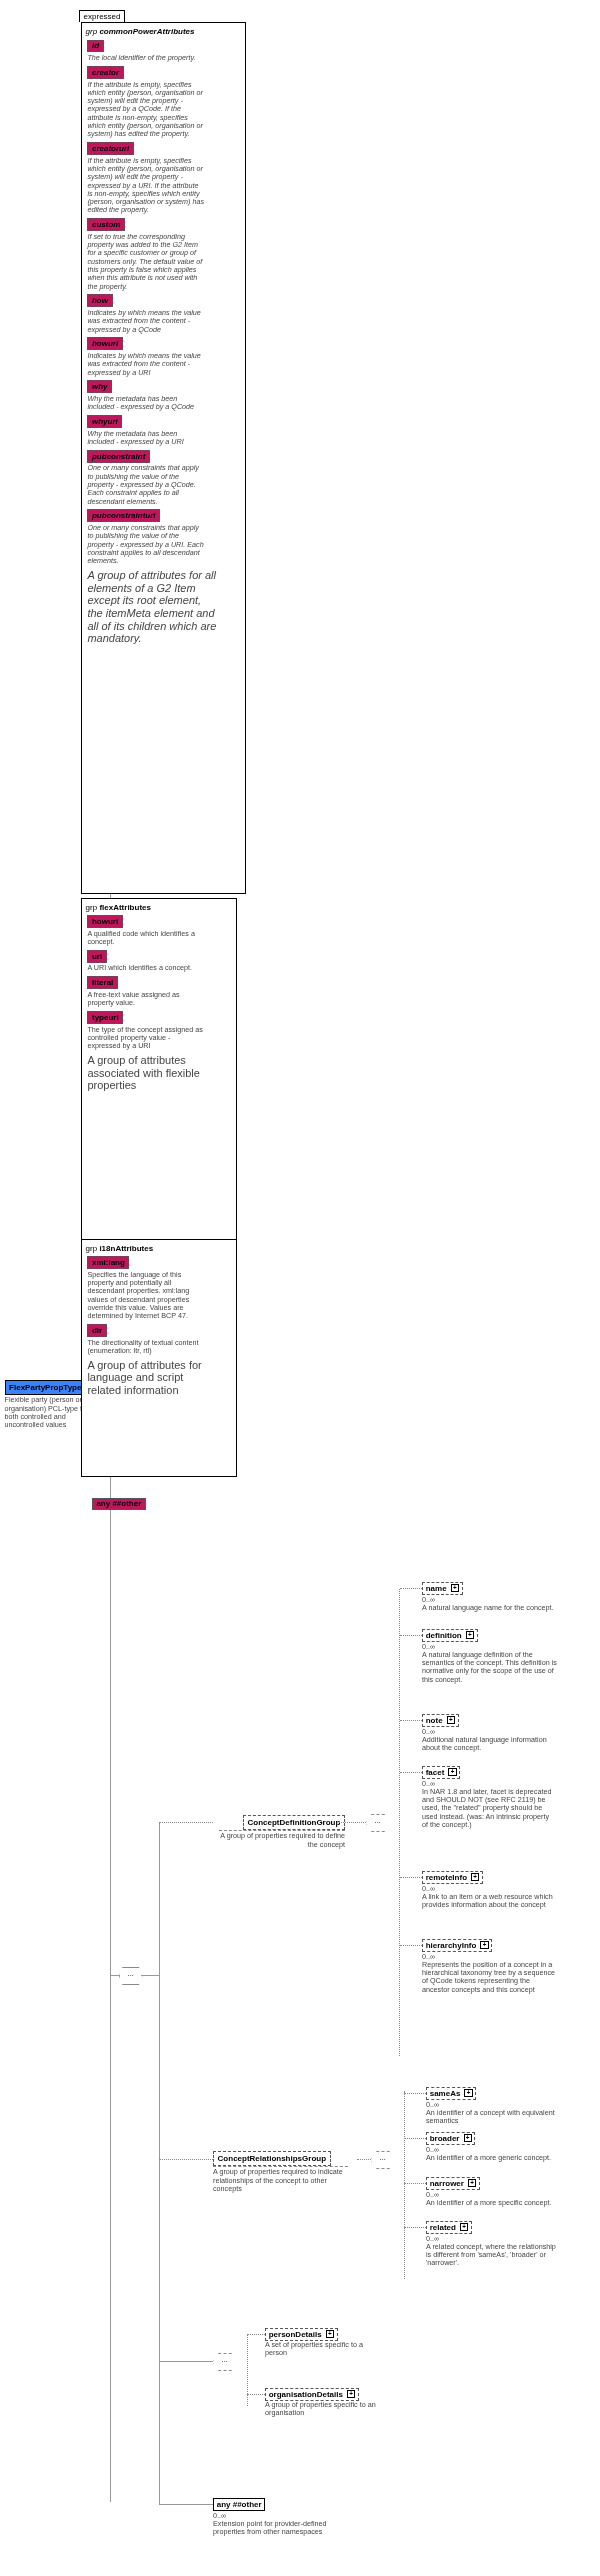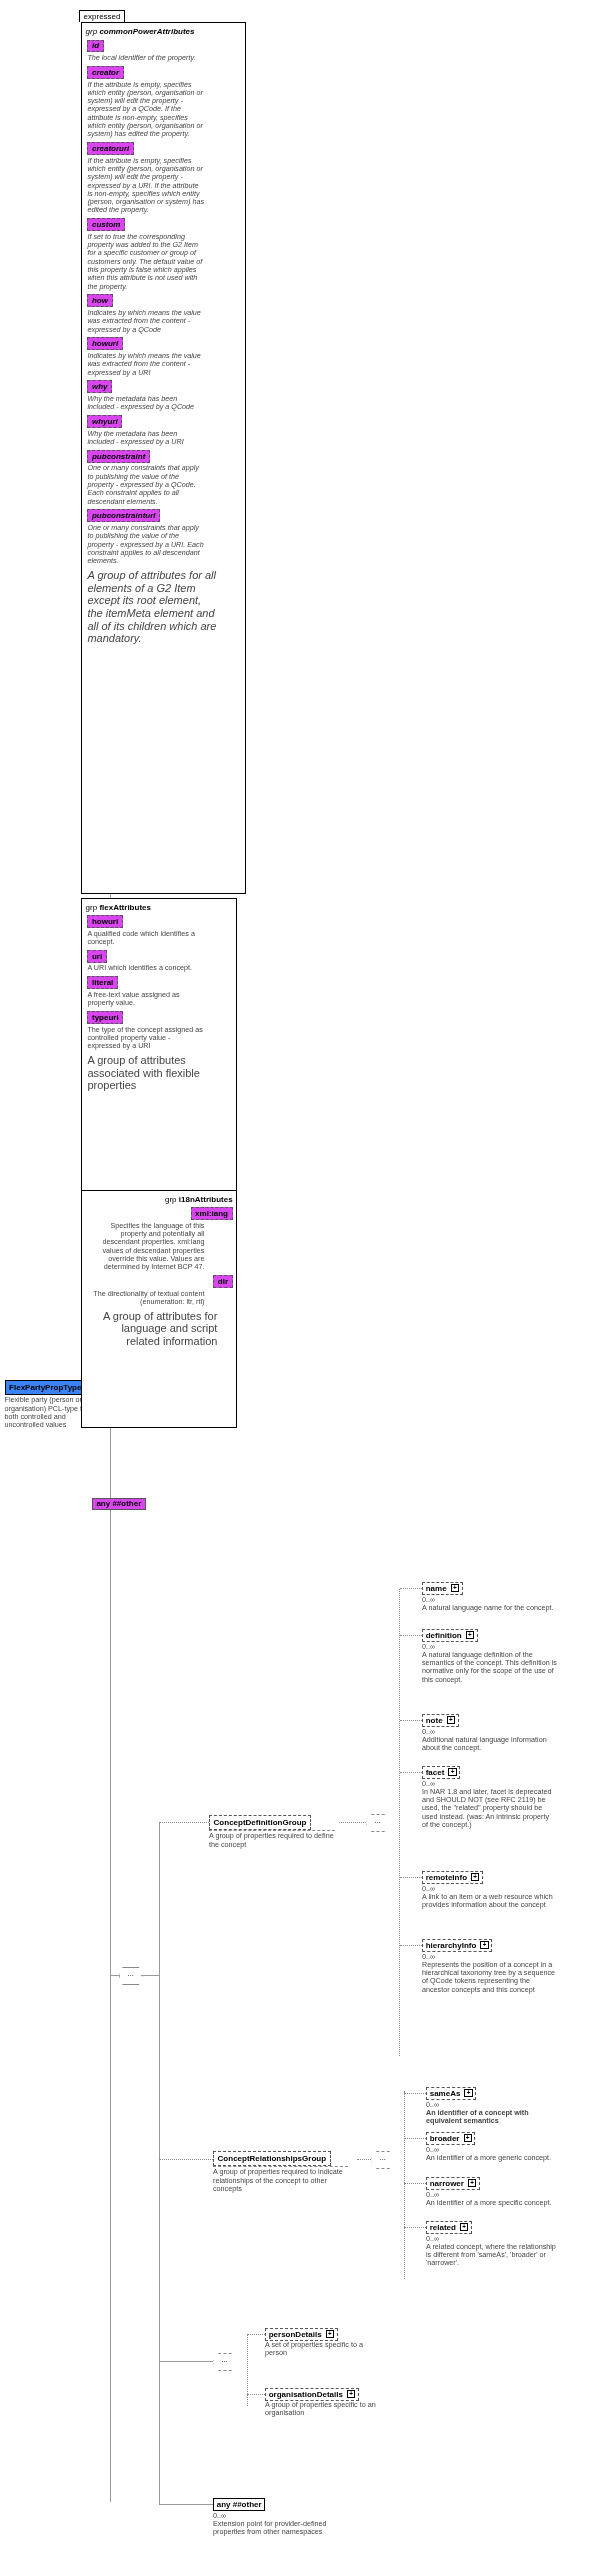--- a/index.html
+++ b/index.html
@@ -2,21 +2,21 @@
 <html style="font-size:14.4px"><head>
 <meta charset="utf-8">
 <style>
   body { margin:0; padding:0; background:#fff; font-family: Arial, Helvetica, sans-serif; font-size:8px; color:#000; }
   .canvas { position:relative; width:600px; height:2576px; }
   .node { position:absolute; }
   .box-label { border:0.9px solid #000; padding:1.8px 3.6px; font-size:8px; font-weight:bold; background:#3b82f6; display:inline-block; white-space:nowrap; }
   .box-tab { border:0.9px solid #000; border-bottom:none; padding:0.9px 3.6px; font-size:8px; background:#fff; display:inline-block; position:relative; top:0.9px; z-index:2;}
   .big-box { border:0.9px solid #000; background:#fff; padding:3.6px; position:absolute; }
   .attr-title { font-size:8px; }
-  .attr-box { border:0.9px dashed #555; padding:0.9px 3.6px; margin:3.6px 0 0.9px 1.8px; display:inline-block; font-size:8px; font-weight:bold; background:#d946ef;}
+  .attr-box { border:0.9px dashed #555; padding:0.9px 3.6px; margin:3.6px 0 0.9px 1.8px; display:inline-block; font-size:8px; font-weight:bold; background:#be185d;}
   .attr-desc { font-size:7.2px; color:#444; margin:0.9px 0 0 1.8px; line-height:1.15; max-width:117px; }
   .group-desc { font-size:11px; color:#444; margin:3.6px 0 0 1.8px; line-height:1.15; max-width:130px; }
   .small-desc { font-size:7.2px; color:#444; line-height:1.15; }
   .leaf-box { border:0.9px solid #000; padding:0.9px 2.7px 0.9px 2.7px; font-size:8px; font-weight:bold; background:#fff; display:inline-block; white-space:nowrap; }
   .plus { display:inline-block; width:6.3px; height:6.3px; border:0.9px solid #000; font-size:6.3px; line-height:6.3px; text-align:center; vertical-align:middle; margin-left:1.8px; position:relative; top:-0.9px;}
   .dashed-box { border:0.9px dashed #555; }
   .dotted-line { border-top:0.9px dotted #888; position:absolute; }
   .line-h { position:absolute; height:0.9px; background:#999; }
   .line-v { position:absolute; width:0.9px; background:#999; }
   .card-label { font-size:7.2px; color:#444; position:absolute; }
@@ -61,21 +61,21 @@
     <span class="attr-title"><span>grp</span> <b>flexAttributes</b></span>
     <div id="flexList">
         <div><div class="attr-box">howuri</div><div class="attr-desc">A qualified code which identifies a concept.</div></div>
         <div><div class="attr-box">uri</div><div class="attr-desc">A URI which identifies a concept.</div></div>
         <div><div class="attr-box">literal</div><div class="attr-desc">A free-text value assigned as property value.</div></div>
         <div><div class="attr-box">typeuri</div><div class="attr-desc">The type of the concept assigned as controlled property value - expressed by a URI</div></div>
       </div>
     <div class="group-desc">A group of attributes associated with flexible properties</div>
   </div>
 
-  <div class="big-box" id="i18nBox" style="left:81px; top:1190px; width:147px; height:229px;text-align:right;">
+  <div class="big-box" id="i18nBox" style="left:81px; top:1239px; width:147px; height:229px;">
     <span class="attr-title"><span>grp</span> <b>i18nAttributes</b></span>
     <div id="i18nList">
         <div><div class="attr-box">xml:lang</div><div class="attr-desc">Specifies the language of this property and potentially all descendant properties. xml:lang values of descendant properties override this value. Values are determined by Internet BCP 47.</div></div>
         <div><div class="attr-box">dir</div><div class="attr-desc">The directionality of textual content (enumeration: ltr, rtl)</div></div>
       </div>
     <div class="group-desc">A group of attributes for language and script related information</div>
   </div>
 
   <div class="node" style="left:90px; top:1494px;">
     <span class="attr-box" style="border-style:solid;">any ##other</span>
@@ -83,21 +83,21 @@
 
   <div class="line-h" style="left:110px; top:1975px; width:9px;"></div>
   <div class="seq-oct" style="left:119px; top:1967px;">···</div>
   <div class="line-h" style="left:141px; top:1975px; width:18px;"></div>
   <div class="line-v" style="left:159px; top:1822px; height:682px;"></div>
   <div class="dotted-line" style="left:159px; top:1822px; width:54px;"></div>
   <div class="dotted-line" style="left:159px; top:2159px; width:54px;"></div>
   <div class="line-h" style="left:159px; top:2361px; width:54px;"></div>
   <div class="line-h" style="left:159px; top:2504px; width:54px;"></div>
 
-  <div class="node" style="left:209px; top:1815px;">
+  <div class="node" style="left:219px; top:1815px;text-align:right;">
     <span class="grp-box">ConceptDefinitionGroup</span>
     <div class="small-desc" style="max-width:126px; border-top:0.9px dashed #888; padding-top:1.8px;">A group of properties required to define the concept</div>
   </div>
   <div class="dotted-line" style="left:339px; top:1822px; width:27px;"></div>
   <div class="seq-oct dashed-box" style="left:366px; top:1814px; border-style:dashed;">···</div>
 
   <div class="line-v" style="left:399px; top:1589px; height:467px; border-left:0.9px dotted #888; background:none;"></div>
   <div id="defChildren">
       <div class="node" style="left: 422px; top: 1582px; width: 162px;"><div class="dotted-line" style="left:-22.4px; top:6.3px; width:22.4px;"></div><span class="leaf-box dashed-box">name <span class="plus">+</span></span><div class="card-label" style="position:static;">0..∞</div><div class="small-desc" style="max-width:135px;">A natural language name for the concept.</div></div>
       <div class="node" style="left: 422px; top: 1629px; width: 162px;"><div class="dotted-line" style="left:-22.4px; top:6.3px; width:22.4px;"></div><span class="leaf-box dashed-box">definition <span class="plus">+</span></span><div class="card-label" style="position:static;">0..∞</div><div class="small-desc" style="max-width:135px;">A natural language definition of the semantics of the concept. This definition is normative only for the scope of the use of this concept.</div></div>
@@ -108,21 +108,21 @@
     </div>
 
   <div class="node" style="left:213px; top:2151px;">
     <span class="grp-box">ConceptRelationshipsGroup</span>
     <div class="small-desc" style="max-width:135px; border-top:0.9px dashed #888; padding-top:1.8px;">A group of properties required to indicate relationships of the concept to other concepts</div>
   </div>
   <div class="dotted-line" style="left:357px; top:2159px; width:13.5px;"></div>
   <div class="seq-oct dashed-box" style="left:371px; top:2151px; border-style:dashed;">···</div>
   <div class="line-v" style="left:404px; top:2091px; height:188px; border-left:0.9px dotted #888; background:none;"></div>
   <div id="relChildren">
-      <div class="node" style="left: 426px; top: 2087px; width: 162px;"><div class="dotted-line" style="left:-22.4px; top:6.3px; width:22.4px;"></div><span class="leaf-box dashed-box">sameAs <span class="plus">+</span></span><div class="card-label" style="position:static;">0..∞</div><div class="small-desc" style="max-width:135px;font-weight:bold;">An identifier of a concept with equivalent semantics</div></div>
+      <div class="node" style="left: 426px; top: 2087px; width: 162px;"><div class="dotted-line" style="left:-22.4px; top:6.3px; width:22.4px;"></div><span class="leaf-box dashed-box">sameAs <span class="plus">+</span></span><div class="card-label" style="position:static;">0..∞</div><div class="small-desc" style="max-width:135px;">An identifier of a concept with equivalent semantics</div></div>
       <div class="node" style="left: 426px; top: 2132px; width: 162px;"><div class="dotted-line" style="left:-22.4px; top:6.3px; width:22.4px;"></div><span class="leaf-box dashed-box">broader <span class="plus">+</span></span><div class="card-label" style="position:static;">0..∞</div><div class="small-desc" style="max-width:135px;">An identifier of a more generic concept.</div></div>
       <div class="node" style="left: 426px; top: 2177px; width: 162px;"><div class="dotted-line" style="left:-22.4px; top:6.3px; width:22.4px;"></div><span class="leaf-box dashed-box">narrower <span class="plus">+</span></span><div class="card-label" style="position:static;">0..∞</div><div class="small-desc" style="max-width:135px;">An identifier of a more specific concept.</div></div>
       <div class="node" style="left: 426px; top: 2221px; width: 162px;"><div class="dotted-line" style="left:-22.4px; top:6.3px; width:22.4px;"></div><span class="leaf-box dashed-box">related <span class="plus">+</span></span><div class="card-label" style="position:static;">0..∞</div><div class="small-desc" style="max-width:135px;">A related concept, where the relationship is different from 'sameAs', 'broader' or 'narrower'.</div></div>
     </div>
 
   <div class="seq-oct dashed-box" style="left:213px; top:2353px; border-style:dashed;">···</div>
   <div class="line-v" style="left:247px; top:2334px; height:72px; border-left:0.9px dotted #888; background:none;"></div>
 
   <div class="node" style="left:265px; top:2328px;">
     <div class="dotted-line" style="left:-18px; top:6.3px; width:18px;"></div>

